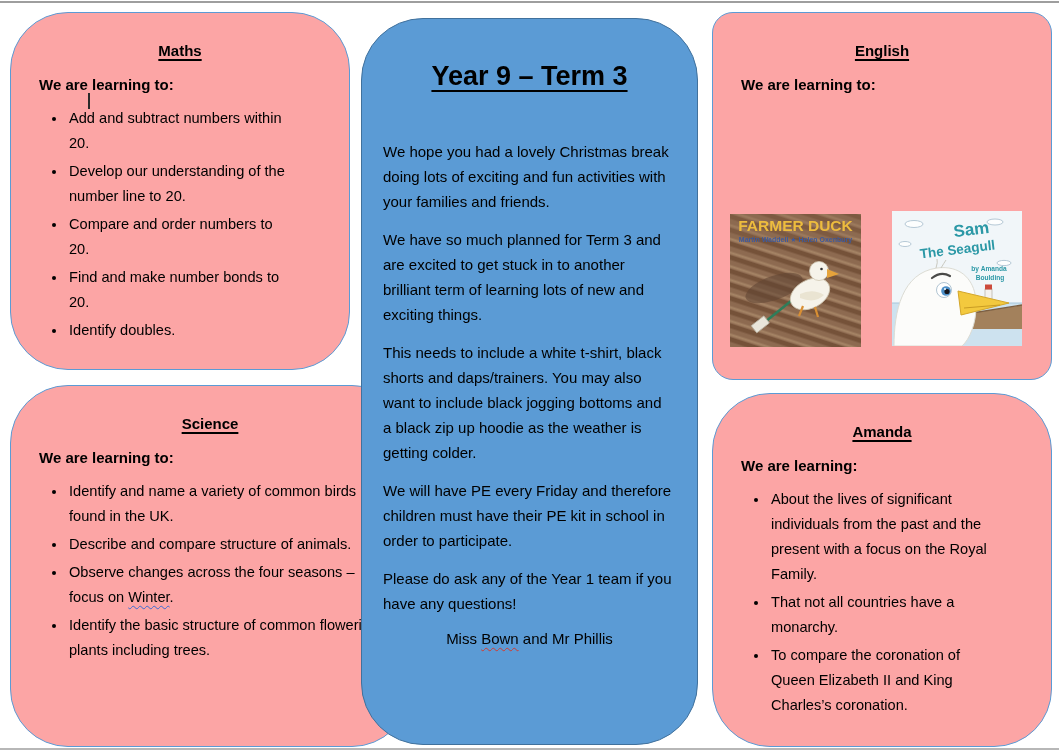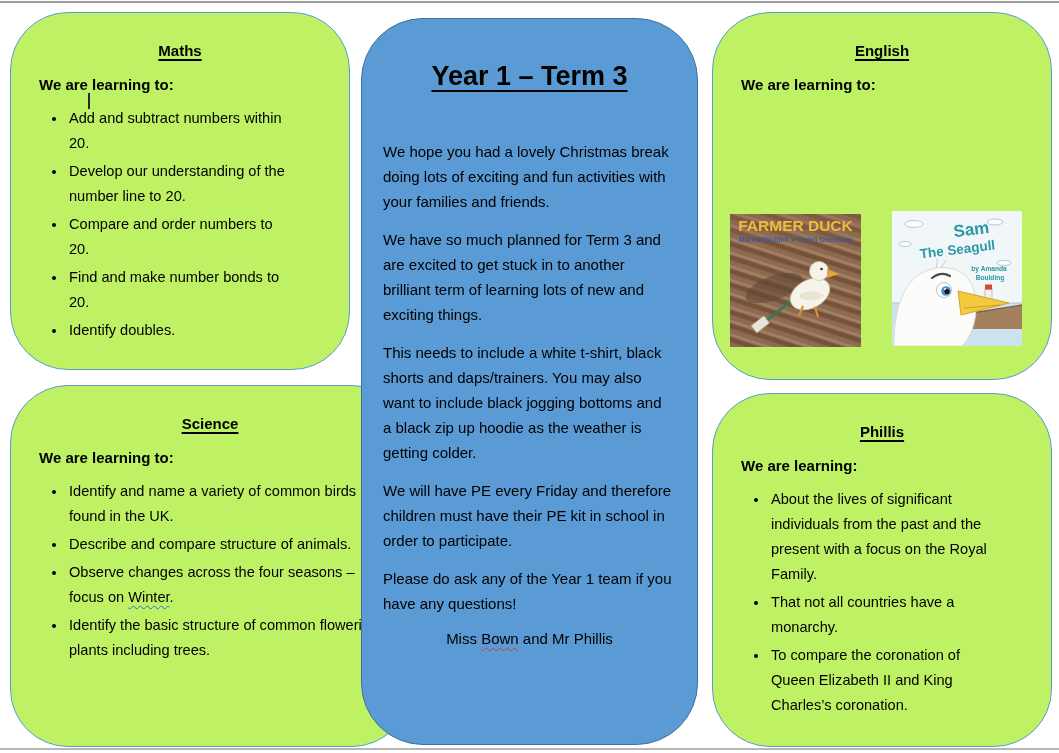--- a/index.html
+++ b/index.html
@@ -8,28 +8,28 @@
     background:#ffffff;
     font-family:"Liberation Sans","DejaVu Sans",sans-serif;
     color:#000;
   }
   .edge-line{position:absolute;left:0;width:1059px;height:2px;}
   #top-edge{top:1px;background:#9e9e9e;}
   #bottom-edge{top:748px;background:#b7b7b7;}
 
   .panel{position:absolute;box-sizing:border-box;}
   .panel-light{
-    background:#bef264;border:1.6px solid #5b9bd5;border-radius:58px;
+    background:#fca5a5;border:1.6px solid #5b9bd5;border-radius:58px;
   }
   .panel-dark{
     background:#5b9bd5;border:1.6px solid #41719c;border-radius:62px;
   }
   #maths-panel{left:10px;top:12px;width:340px;height:358px;}
   #science-panel{left:10px;top:385px;width:400px;height:362px;}
-  #english-panel{left:712px;top:12px;width:340px;height:368px;}
+  #english-panel{left:712px;top:12px;width:340px;height:368px;border-radius:21px;}
   #history-panel{left:712px;top:393px;width:340px;height:354px;}
   #center-panel{left:361px;top:18px;width:337px;height:727px;}
 
   .panel-heading{
     margin-top:29px;text-align:center;font-size:15px;font-weight:bold;
     text-decoration:underline;text-decoration-thickness:1.5px;text-underline-offset:3px;
   }
   .panel-intro{
     margin:17px 18px 0 28px;font-size:15px;font-weight:bold;
   }
@@ -90,21 +90,21 @@
     <div class="panel-intro">We are learning to:</div>
     <ul class="bullets">
         <li class="bullet">Identify and name a variety of common birds found in the UK.</li>
         <li class="bullet">Describe and compare structure of animals.</li>
         <li class="bullet">Observe changes across the four seasons – focus on <span class="sq sq-blue">Winter</span>.</li>
         <li class="bullet">Identify the basic structure of common flowering plants including trees.</li>
       </ul>
   </div>
 
   <div id="center-panel" class="panel panel-dark">
-    <div id="center-title">Year 1 – Term 3</div>
+    <div id="center-title">Year 9 – Term 3</div>
     <div id="center-paragraphs">
         <p>We hope you had a lovely Christmas break doing lots of exciting and fun activities with your families and friends.</p>
         <p>We have so much planned for Term 3 and are excited to get stuck in to another brilliant term of learning lots of new and exciting things.</p>
         <p>This needs to include a white t-shirt, black shorts and daps/trainers. You may also want to include black jogging bottoms and a black zip up hoodie as the weather is getting colder.</p>
         <p>We will have PE every Friday and therefore children must have their PE kit in school in order to participate.</p>
         <p>Please do ask any of the Year 1 team if you have any questions!</p>
       </div>
     <div id="center-signature">
       <span>Miss </span><span class="sq sq-red">Bown</span><span> and Mr Phillis</span>
     </div>
@@ -161,21 +161,21 @@
       <polygon points="66,80 117,92 69,104" fill="#f3c93e" stroke="#d3a62a" stroke-width="1"></polygon>
       <line x1="72" y1="97" x2="108" y2="94" stroke="#c99c23" stroke-width="1"></line>
       <text x="80" y="24" text-anchor="middle" transform="rotate(-7 80 24)" font-size="17" font-weight="bold" fill="#2b98a6">Sam</text>
       <text x="66" y="43" text-anchor="middle" transform="rotate(-7 66 43)" font-size="13.5" font-weight="bold" fill="#2b98a6">The Seagull</text>
       <text x="97" y="60" text-anchor="middle" font-size="6.6" font-weight="bold" fill="#2b98a6">by Amanda</text>
       <text x="98" y="69" text-anchor="middle" font-size="6.6" font-weight="bold" fill="#2b98a6">Boulding</text>
     </svg>
   </div>
 
   <div id="history-panel" class="panel panel-light">
-    <div class="panel-heading">Phillis</div>
+    <div class="panel-heading">Amanda</div>
     <div class="panel-intro">We are learning:</div>
     <ul class="bullets">
         <li class="bullet">About the lives of significant individuals from the past and the present with a focus on the Royal Family.</li>
         <li class="bullet">That not all countries have a monarchy.</li>
         <li class="bullet">To compare the coronation of Queen Elizabeth II and King Charles’s coronation.</li>
       </ul>
   </div>
 
 </div>
 

